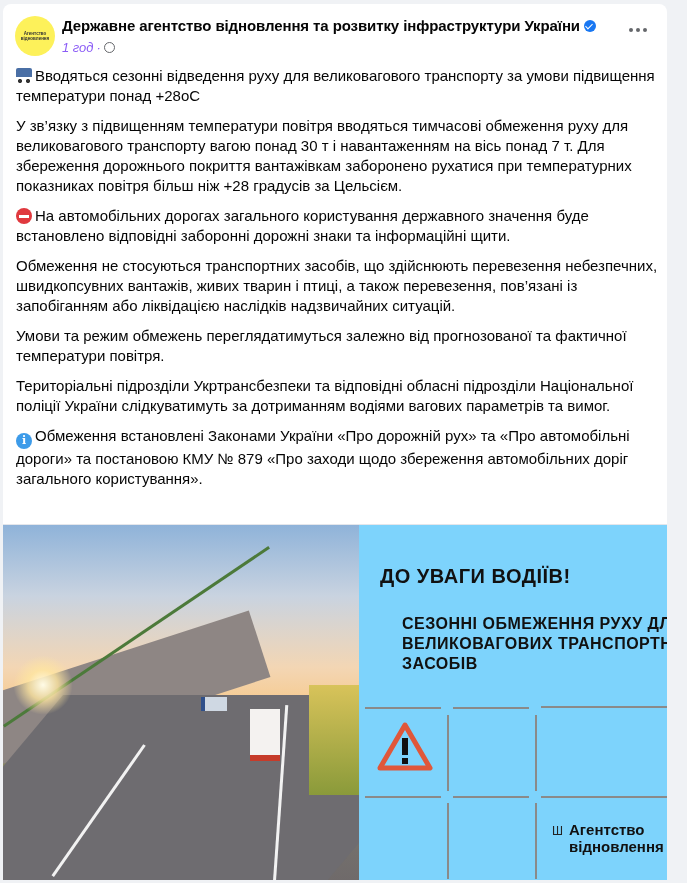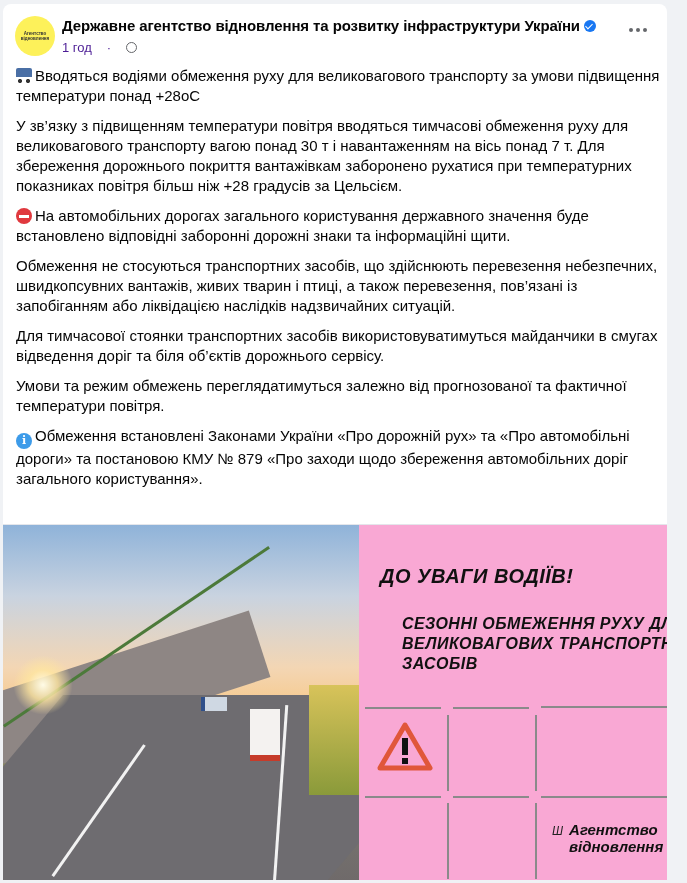--- a/index.html
+++ b/index.html
@@ -4,21 +4,21 @@
 <style>
   html,body{margin:0;padding:0;}
   body{width:687px;height:883px;background:#f0f2f5;font-family:"Liberation Sans","DejaVu Sans",sans-serif;overflow:hidden;position:relative;}
   .card{position:absolute;left:3px;top:4px;width:664px;height:876px;background:#fff;border-radius:8px 8px 0 0;overflow:hidden;}
   .hdr{position:absolute;left:0;top:0;width:100%;height:58px;}
   .avatar{position:absolute;left:12px;top:12px;width:40px;height:40px;border-radius:50%;background:#fdf15a;display:flex;align-items:center;justify-content:center;flex-direction:column;}
   .avatar span{font-size:4.5px;line-height:5px;color:#333;font-weight:bold;}
   .page-name{position:absolute;left:59px;top:13px;font-size:15px;font-weight:bold;color:#050505;white-space:nowrap;letter-spacing:-0.1px;}
   .verified{display:inline-block;width:12px;height:12px;border-radius:50%;background:#1877f2;margin-left:4px;vertical-align:-1px;position:relative;}
   .verified:after{content:"";position:absolute;left:3.5px;top:2px;width:3px;height:6px;border:solid #fff;border-width:0 1.6px 1.6px 0;transform:rotate(45deg);}
-  .meta{position:absolute;left:59px;top:36px;font-size:13px;color:#4c1d95;display:flex;align-items:center;gap:15px;}
+  .meta{position:absolute;left:59px;top:36px;font-size:13px;color:#8b5cf6;display:flex;align-items:center;gap:3px;font-style:italic;}
   .globe{width:11px;height:11px;border-radius:50%;border:1.6px solid #65676b;box-sizing:border-box;display:inline-block;}
   .more{position:absolute;right:20px;top:24px;display:flex;gap:3px;cursor:pointer;}
   .more i{width:4px;height:4px;border-radius:50%;background:#65676b;display:block;}
   .body{position:absolute;left:13px;top:62px;width:650px;font-size:15px;line-height:20px;color:#050505;}
   .body p{margin:0 0 10px 0;}
   .emo{display:inline-block;width:16px;height:16px;vertical-align:-3px;margin-right:3px;}
   .truck{background:linear-gradient(#4a6fa5 0 55%,transparent 55%);border-radius:2px;position:relative;}
   .truck:after{content:"";position:absolute;left:1px;bottom:1px;width:14px;height:4px;background:radial-gradient(circle at 3px 2px,#333 2px,transparent 2.2px),radial-gradient(circle at 11px 2px,#333 2px,transparent 2.2px);}
   .noentry{border-radius:50%;background:#e0393e;position:relative;}
   .noentry:after{content:"";position:absolute;left:3px;top:6.5px;width:10px;height:3px;background:#fff;}
@@ -27,21 +27,21 @@
   .photo{position:absolute;left:0;top:0;width:356px;height:356px;overflow:hidden;
     background:linear-gradient(180deg,#8fb3d9 0%,#c9d3e0 20%,#f3d6b4 40%,#f7c98a 52%,#b8a45a 56%,#9a9a4a 62%,#7d7c73 70%,#6f6a6a 100%);}
   .sun{position:absolute;left:10px;top:130px;width:60px;height:60px;border-radius:50%;background:radial-gradient(circle,#fffbe6 0%,rgba(255,230,160,0.8) 35%,rgba(255,200,120,0) 70%);}
   .road{position:absolute;left:60px;top:170px;width:420px;height:260px;background:#6e6c70;transform:skewX(-40deg);transform-origin:top left;}
   .road2{position:absolute;left:-30px;top:175px;width:290px;height:70px;background:#8e8684;transform:rotate(-18deg);transform-origin:left top;}
   .rail{position:absolute;left:0;top:200px;width:320px;height:3px;background:#4c7a3a;transform:rotate(-34deg);transform-origin:left top;}
   .lane{position:absolute;width:3px;background:#f2f2f2;}
   .truck1{position:absolute;left:247px;top:184px;width:30px;height:46px;background:#f4f2f0;box-shadow:0 6px 0 #c63b2a;}
   .truck2{position:absolute;left:198px;top:172px;width:22px;height:14px;background:#cfd8e3;border-left:4px solid #2f4f8a;}
   .field{position:absolute;right:0;top:160px;width:50px;height:110px;background:linear-gradient(#d8c35a,#8a9a3a);}
-  .panel{position:absolute;left:356px;top:0;width:324px;height:356px;background:#f9a8d4;font-style:italic;}
+  .panel{position:absolute;left:356px;top:0;width:324px;height:356px;background:#7dd3fc;}
   .ptitle{position:absolute;left:21px;top:40px;font-size:20px;font-weight:bold;color:#111;letter-spacing:0.5px;white-space:nowrap;}
   .psub{position:absolute;left:21px;top:89px;font-size:16px;font-weight:bold;color:#111;line-height:20px;letter-spacing:0.5px;width:300px;margin-left:22px;}
   .hl{position:absolute;height:2px;background:#8a8a8a;}
   .vl{position:absolute;width:2px;background:#8a8a8a;}
   .warn{position:absolute;left:17px;top:196px;width:58px;height:52px;}
   .logo{position:absolute;left:193px;top:296px;display:flex;gap:6px;align-items:flex-start;}
   .trident{font-size:12px;color:#222;line-height:14px;margin-top:3px;}
   .logotext{font-size:15px;font-weight:bold;color:#111;line-height:17px;}
 </style>
 </head>
@@ -62,26 +62,26 @@
       <span class="globe"></span>
     </div>
     <div class="more">
       <i></i>
         <i></i>
         <i></i>
     </div>
   </div>
 
   <div class="body">
-    <p><span class="emo truck"></span><span>Вводяться водіями обмеження руху для великовагового транспорту за умови підвищення температури понад +28оС</span></p>
+    <p><span class="emo truck"></span><span>Вводяться сезонні відведення руху для великовагового транспорту за умови підвищення температури понад +28оС</span></p>
     <p><span>У зв’язку з підвищенням температури повітря вводяться тимчасові обмеження руху для великовагового транспорту вагою понад 30 т і навантаженням на вісь понад 7 т. Для збереження дорожнього покриття вантажівкам заборонено рухатися при температурних показниках повітря більш ніж +28 градусів за Цельсієм.</span></p>
     <p><span class="emo noentry"></span><span>На автомобільних дорогах загального користування державного значення буде встановлено відповідні заборонні дорожні знаки та інформаційні щити.</span></p>
     <p><span>Обмеження не стосуються транспортних засобів, що здійснюють перевезення небезпечних, швидкопсувних вантажів, живих тварин і птиці, а також перевезення, пов’язані із запобіганням або ліквідацією наслідків надзвичайних ситуацій.</span></p>
-    <p><span>Для тимчасової стоянки транспортних засобів використовуватимуться майданчики в смугах відведення доріг та біля об’єктів дорожнього сервісу.</span></p>
     <p><span>Умови та режим обмежень переглядатимуться залежно від прогнозованої та фактичної температури повітря.</span></p>
+    <p><span>Територіальні підрозділи Укртрансбезпеки та відповідні обласні підрозділи Національної поліції України слідкуватимуть за дотриманням водіями вагових параметрів та вимог.</span></p>
     <p><span class="emo info">i</span><span>Обмеження встановлені Законами України «Про дорожній рух» та «Про автомобільні дороги» та постановою КМУ № 879 «Про заходи щодо збереження автомобільних доріг загального користування».</span></p>
   </div>
 
   <div class="media">
     <div class="photo">
       <div class="road2"></div>
       <div class="road"></div>
       <div class="rail"></div>
       <div class="field"></div>
       <div class="lane" style="left:276px;top:180px;height:180px;transform:rotate(4deg);"></div>

